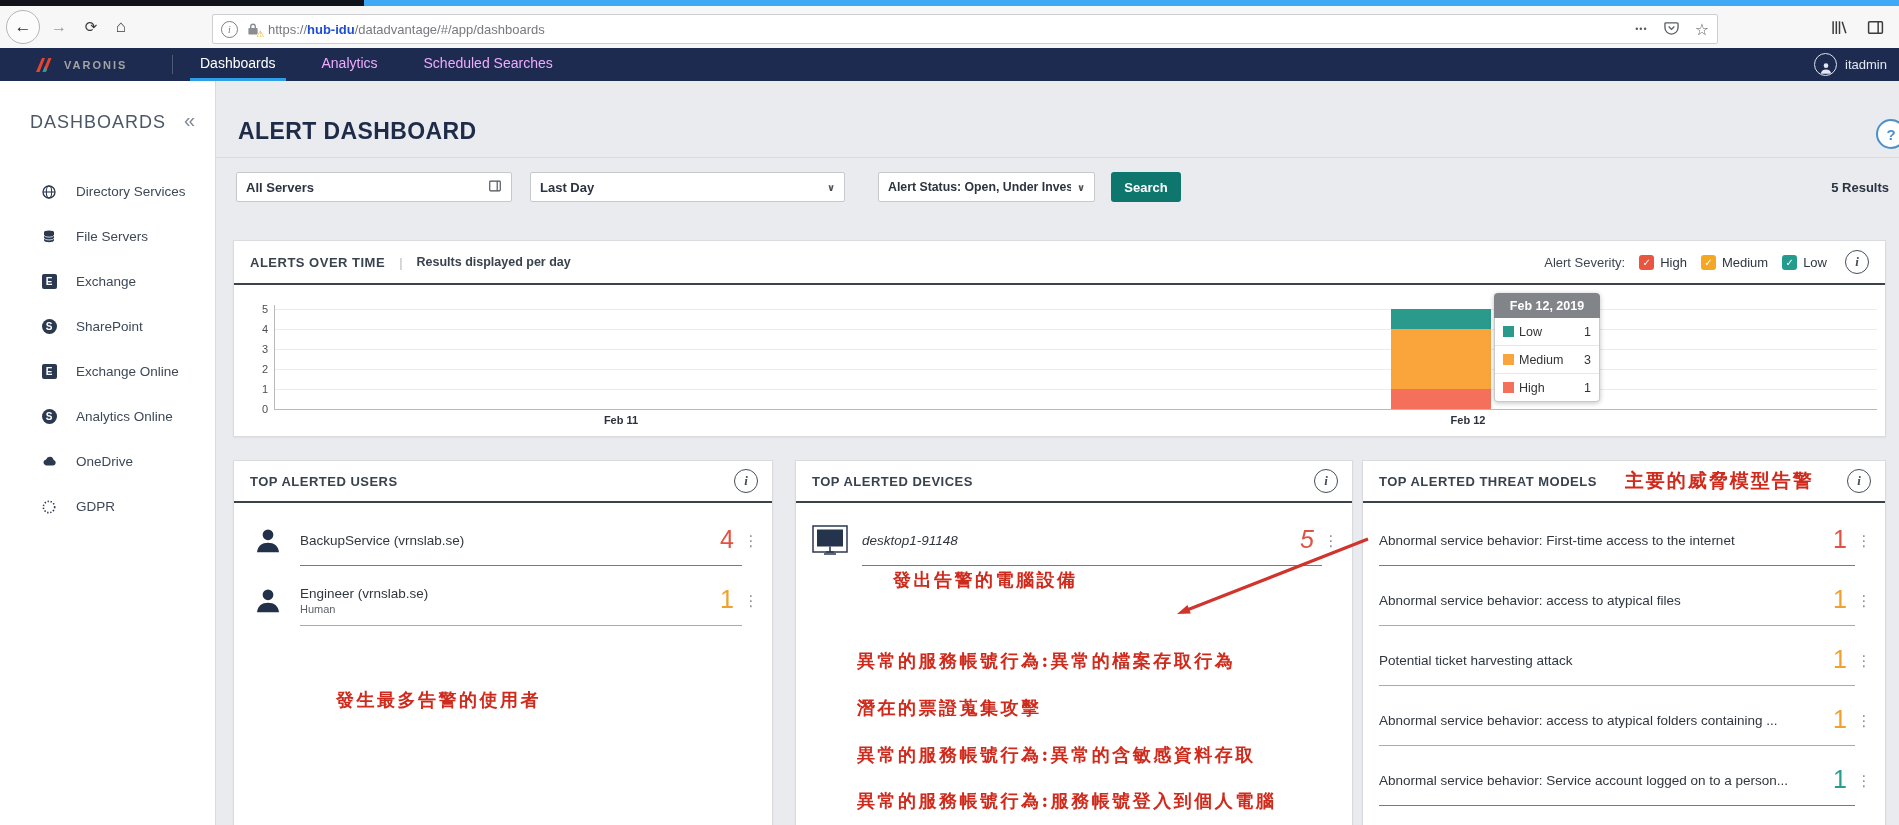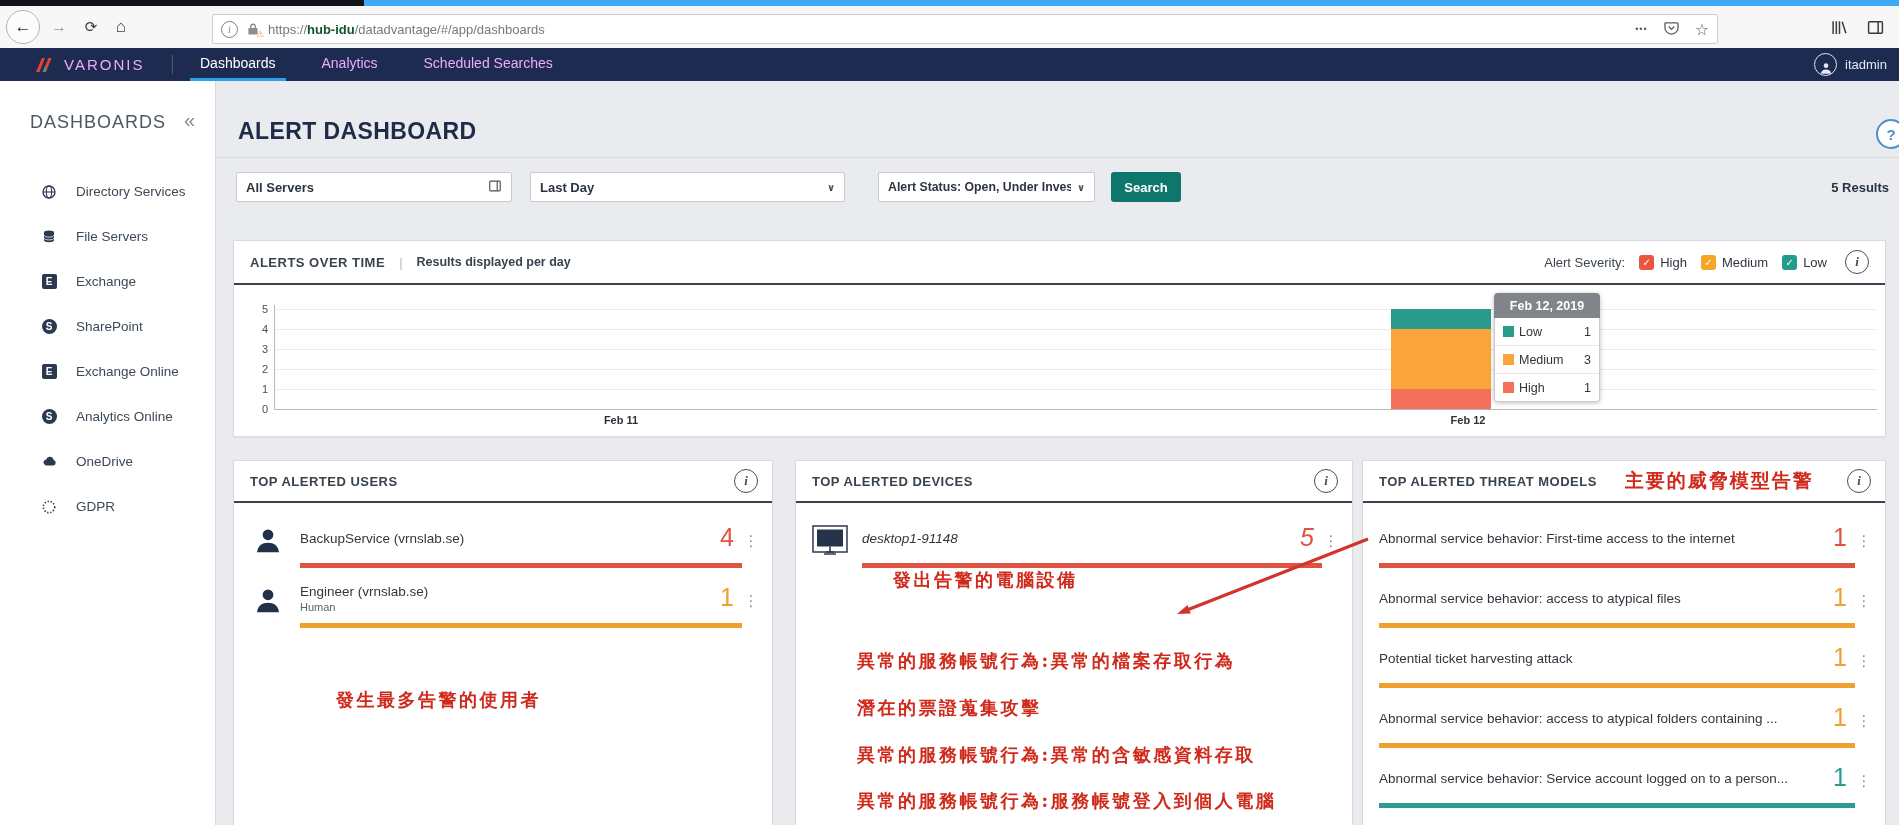--- a/index.html
+++ b/index.html
@@ -8,30 +8,30 @@
   
   .win-strip{left:0;top:0;width:1899px;height:6px;background:#3fa9f5;}
   .win-strip-dark{left:0;top:0;width:364px;height:6px;background:#10131a;}
   .toolbar{left:0;top:6px;width:1899px;height:42px;background:#f7f7f8;border-bottom:1px solid #cfcfd1;}
   .tb-btn{position:absolute;top:0;height:42px;display:flex;align-items:center;justify-content:center;color:#3b3b3d;}
   .back-circle{width:32px;height:32px;border:1px solid #b6b6b8;border-radius:50%;background:#fcfcfd;
     display:flex;align-items:center;justify-content:center;font-size:17px;color:#2f2f31;}
   .urlbar{left:212px;top:8px;width:1506px;height:30px;background:#fff;border:1px solid #ccced2;border-radius:2px;
     display:flex;align-items:center;padding:0 8px;box-sizing:border-box;}
   .url-text{font-size:13px;color:#76797e;margin-left:8px;white-space:nowrap;}
-  .url-text b{color:#14532d;font-weight:700;}
+  .url-text b{color:#1d4ed8;font-weight:700;}
   .url-right{margin-left:auto;display:flex;align-items:center;gap:16px;color:#5a5d61;}
   .lock{position:relative;width:14px;height:14px;margin-left:8px;}
   .warn{position:absolute;right:-4px;bottom:-3px;font-size:9px;color:#e5a50a;font-family:"DejaVu Sans",sans-serif;}
   .info-i{width:15px;height:15px;border:1px solid #7c7f83;border-radius:50%;font-size:10px;display:flex;
     align-items:center;justify-content:center;color:#7c7f83;font-style:italic;font-family:"Liberation Serif",serif;}
   
   .navbar{left:0;top:48px;width:1899px;height:33px;background:#1d2b50;}
   .brand{position:absolute;left:34px;top:0;height:33px;display:flex;align-items:center;gap:6px;}
-  .brand-text{color:#f0abfc;font-size:15px;font-weight:400;letter-spacing:2px;}
+  .brand-text{color:#a3a3a3;font-size:11px;font-weight:700;letter-spacing:2px;}
   .nav-divider{position:absolute;left:172px;top:7px;height:19px;width:1px;background:rgba(255,255,255,.22);}
   .tabs{position:absolute;left:190px;top:0;height:33px;display:flex;gap:26px;}
   .nav-tab{height:30px;padding:0 10px;display:flex;align-items:center;font-size:14px;color:#f0abfc;cursor:pointer;}
   .nav-tab.active{color:#fff;border-bottom:3px solid #2e9fe6;}
   .nav-user{position:absolute;right:12px;top:0;height:33px;display:flex;align-items:center;gap:8px;color:#e2e7f2;font-size:13px;}
   .avatar{width:21px;height:21px;border:1.5px solid #dfe4ef;border-radius:50%;display:flex;align-items:flex-end;justify-content:center;overflow:hidden;}
   
   .sidebar{left:0;top:81px;width:216px;height:744px;background:#fff;border-right:1px solid #d8dadd;box-sizing:border-box;}
   .sb-title{position:absolute;left:30px;top:31px;font-size:18px;color:#4b5765;letter-spacing:1px;}
   .sb-collapse{position:absolute;left:184px;top:28px;font-size:20px;color:#7d8894;cursor:pointer;}
@@ -57,21 +57,21 @@
   
   .card{position:absolute;background:#fff;border:1px solid #d9dbde;box-shadow:0 1px 2px rgba(0,0,0,.05);box-sizing:border-box;}
   .card-head{height:40px;display:flex;align-items:center;padding:0 14px 0 16px;position:relative;}
   .card-head .ct{font-size:13px;font-weight:600;color:#39434e;letter-spacing:.5px;white-space:nowrap;}
   .dark-rule{position:absolute;left:0;right:0;top:40px;border-top:2px solid #39424d;}
   .info{width:22px;height:22px;border:1.5px solid #454e58;border-radius:50%;margin-left:auto;display:flex;align-items:center;
     justify-content:center;font-family:"Liberation Serif",serif;font-style:italic;font-weight:700;font-size:13px;color:#454e58;flex:0 0 auto;}
   .rows{position:absolute;left:0;right:0;top:50px;display:flex;flex-direction:column;}
   .card-row{height:60px;display:flex;align-items:center;padding:0 12px 0 16px;}
   .row-icon{width:36px;margin-right:14px;color:#22304a;display:flex;align-items:center;justify-content:center;flex:0 0 auto;}
-  .row-main{flex:1;display:flex;align-items:center;height:48px;border-bottom:5px solid #c2410c;min-width:0;}
+  .row-main{flex:1;display:flex;align-items:center;height:48px;border-bottom:1px solid #c2410c;min-width:0;}
   .row-text{min-width:0;}
   .row-title{font-size:13.5px;color:#30373f;white-space:nowrap;overflow:hidden;text-overflow:ellipsis;}
   .row-sub{font-size:11px;color:#5c636b;margin-top:2px;}
   .row-count{margin-left:auto;font-size:25px;font-weight:300;padding:0 8px 2px 8px;font-family:"Liberation Sans",sans-serif;}
   .row-dots{width:18px;text-align:center;color:#8d939b;font-size:15px;cursor:pointer;flex:0 0 auto;}
   
   .chart-card{left:233px;top:240px;width:1653px;height:197px;}
   .ch-head{height:42px;display:flex;align-items:center;padding:0 16px;}
   .ch-title{font-size:13px;font-weight:600;color:#39434e;letter-spacing:.5px;}
   .ch-pipe{color:#b6babf;margin:0 14px;font-size:13px;}

